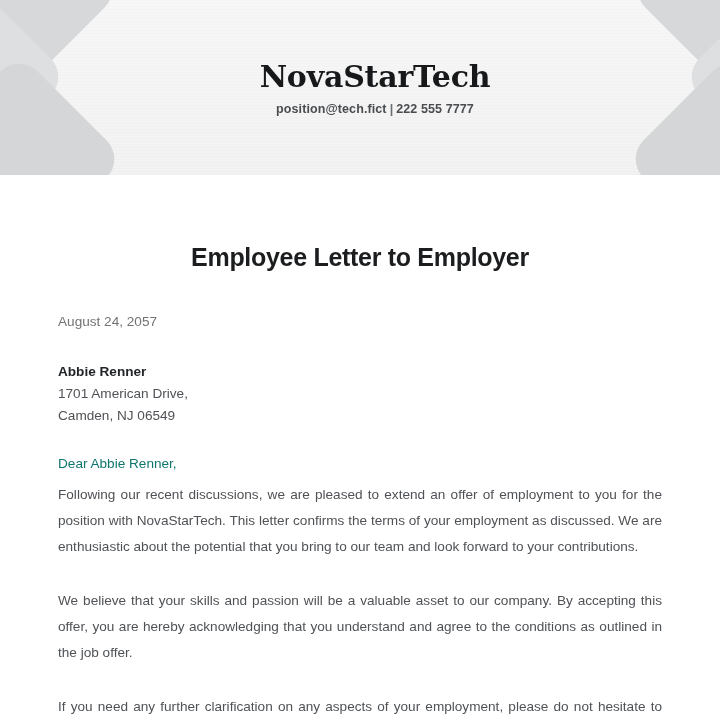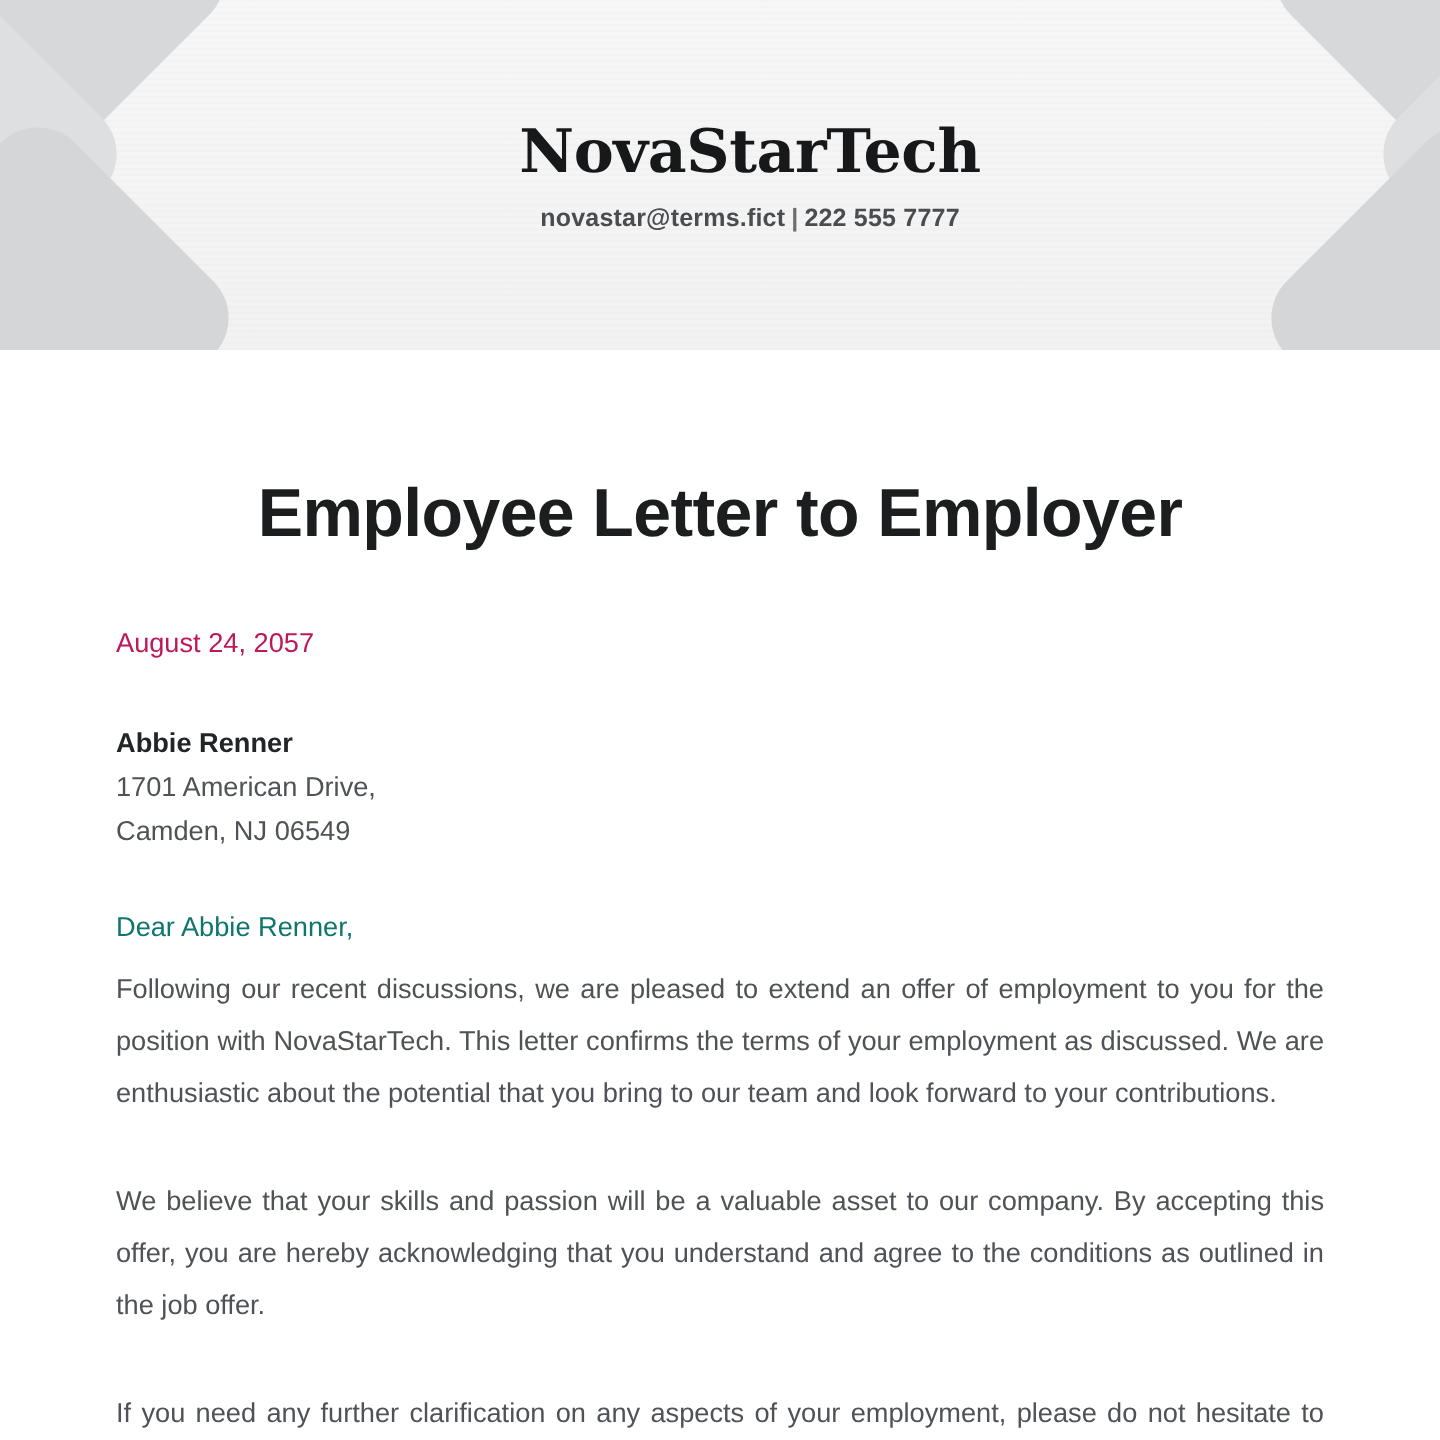--- a/index.html
+++ b/index.html
@@ -94,39 +94,39 @@
     color: #6b6e71;
   }
 
   
   .doc-title {
     position: absolute;
     left: 0;
     right: 0;
     top: 240px;
     text-align: center;
-    font-size: 34px;
+    font-size: 25px;
     font-weight: 700;
     color: #1b1d1f;
     letter-spacing: -0.3px;
     line-height: 34px;
   }
 
   .content {
     position: absolute;
     left: 58px;
     top: 312px;
     width: 604px;
     color: #4f5256;
     font-size: 13.6px;
     line-height: 26px;
   }
 
   .date-line {
-    color: #be185d;
+    color: #737373;
     font-size: 13.6px;
     line-height: 20px;
   }
 
   .recipient {
     margin-top: 29px;
   }
   .recipient-name {
     font-weight: 700;
     color: #222527;
@@ -169,21 +169,21 @@
       <div class="deco l3"></div>
       <div class="deco r4"></div>
       <div class="deco r1"></div>
       <div class="deco r2"></div>
       <div class="deco r3"></div>
     </div>
 
     <div class="brand-block">
       <div class="brand-name">NovaStarTech</div>
       <div class="brand-contact">
-        <span>novastar@terms.fict</span><span class="sep">|</span><span>222 555 7777</span>
+        <span>position@tech.fict</span><span class="sep">|</span><span>222 555 7777</span>
       </div>
     </div>
   </div>
 
   <div class="doc-title">Employee Letter to Employer</div>
 
   <div class="content">
 
     <div class="date-line">August 24, 2057</div>
 

